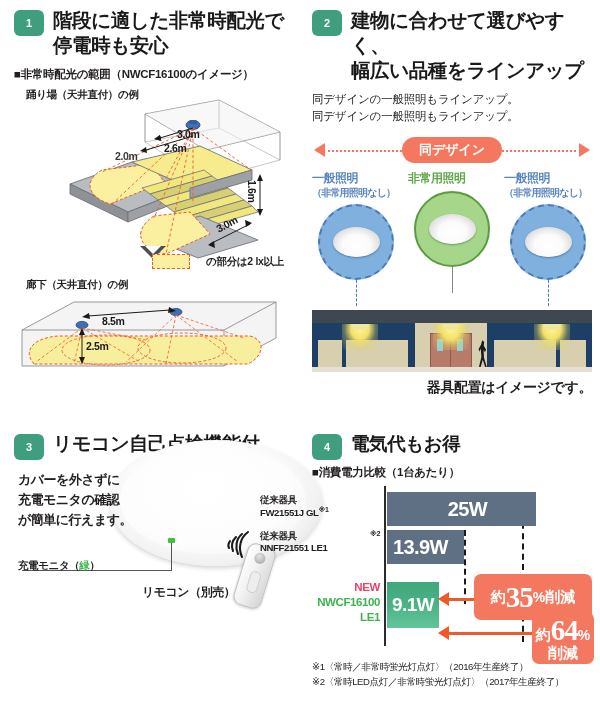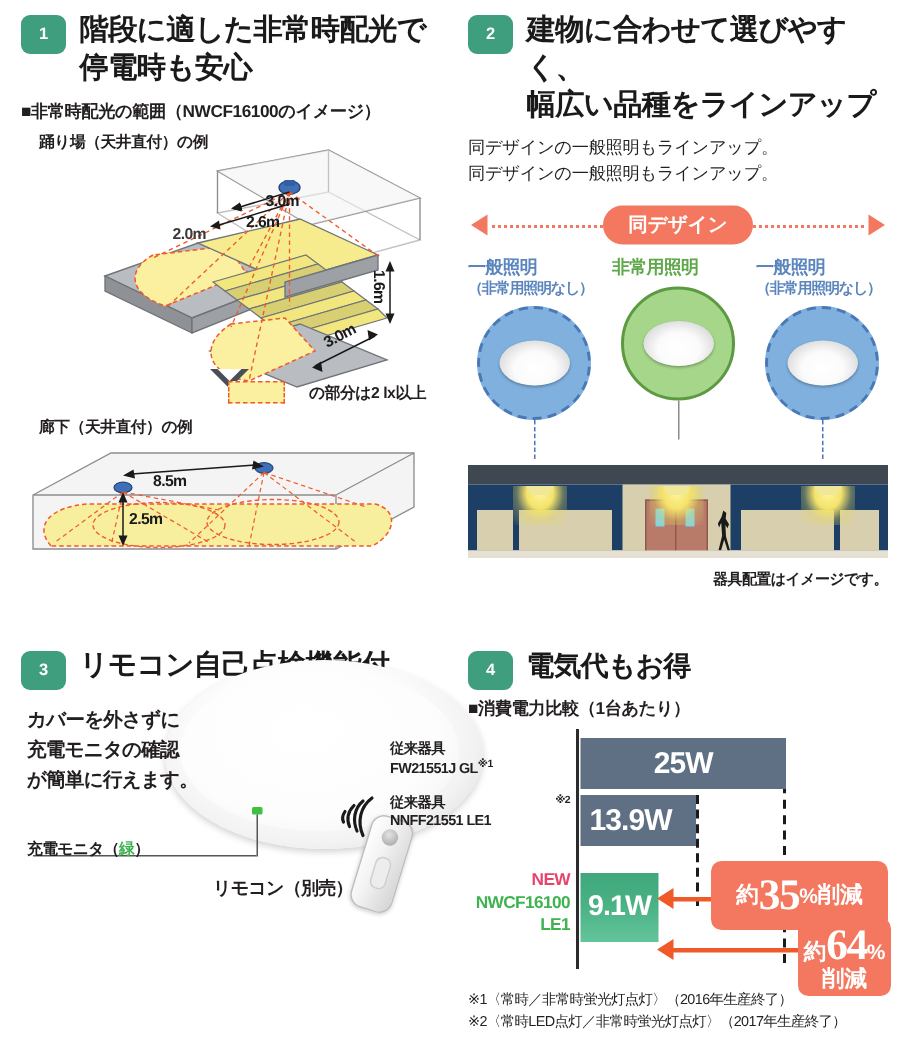--- a/index.html
+++ b/index.html
@@ -121,21 +121,21 @@
   .glow{
     position:absolute;width:36px;height:26px;top:14px;
     background:radial-gradient(ellipse at 50% 18%,#fff59b 0%,#f4e26a 35%,rgba(226,214,96,.35) 62%,rgba(200,200,120,0) 100%);
   }
   .lamp-sm{position:absolute;top:14px;width:18px;height:6px;border-radius:0 0 9px 9px;background:#efe79a;}
   .person{
     position:absolute;left:166px;top:30px;width:10px;height:27px;
     background:#1a1a1a;
     clip-path:polygon(42% 0,62% 6%,58% 20%,80% 34%,70% 44%,56% 36%,60% 64%,88% 100%,72% 100%,48% 72%,26% 100%,10% 98%,34% 62%,28% 30%,14% 42%,6% 32%,30% 16%);
   }
-  .note-r{font-size:10px;font-weight:bold;text-align:right;margin-top:7px;letter-spacing:-0.4px;}
+  .note-r{font-size:14px;font-weight:bold;text-align:right;margin-top:7px;letter-spacing:-0.4px;}
 
   
   #sec3{left:14px;top:432px;width:290px;}
   #sec3 .hdr-title{font-size:19px;}
   .s3-body{position:relative;width:290px;height:160px;margin-top:6px;}
   .s3-txt{position:absolute;left:4px;top:4px;font-size:13px;font-weight:bold;line-height:1.55;letter-spacing:-0.5px;}
   .ceiling{
     position:absolute;left:96px;top:-26px;width:212px;height:126px;border-radius:50%;
     background:radial-gradient(ellipse at 46% 40%,#ffffff 0%,#fdfdfd 45%,#f2f2f2 68%,#dcdcdc 88%,#c4c4c4 100%);
     box-shadow:0 2px 5px rgba(0,0,0,.18);
@@ -170,21 +170,21 @@
   .chart{position:relative;width:284px;height:172px;margin-top:6px;}
   .axis{position:absolute;left:72px;top:0;width:2.4px;height:160px;background:#2b2b2b;}
   .bar-row{position:absolute;left:0;width:284px;}
   .bar-lbl{
     position:absolute;right:216px;width:120px;text-align:left;
     font-size:9.6px;font-weight:bold;line-height:1.25;letter-spacing:-0.4px;
   }
   .bar-lbl sup{font-size:7px;}
   .bar{
     position:absolute;left:75px;height:34px;display:flex;align-items:center;
-    color:#fff;font-weight:bold;font-size:20px;letter-spacing:-0.6px;
+    color:#fff;font-weight:bold;font-size:20px;letter-spacing:-0.6px;padding-left:12px;
   }
   .bar.slate{background:#5f7084;justify-content:center;}
   .bar.slate2{background:#5f7084;justify-content:flex-start;padding-left:6px;box-sizing:border-box;}
   .bar.grn{
     background:linear-gradient(180deg,#3fa87c 0%,#49b184 45%,#63c49b 100%);
     justify-content:flex-start;padding-left:5px;box-sizing:border-box;font-size:19px;
   }
   .vline{position:absolute;width:0;border-left:2px dashed #1a1a1a;}
   .callout{
     position:absolute;background:#f4785f;color:#fff;border-radius:7px;

